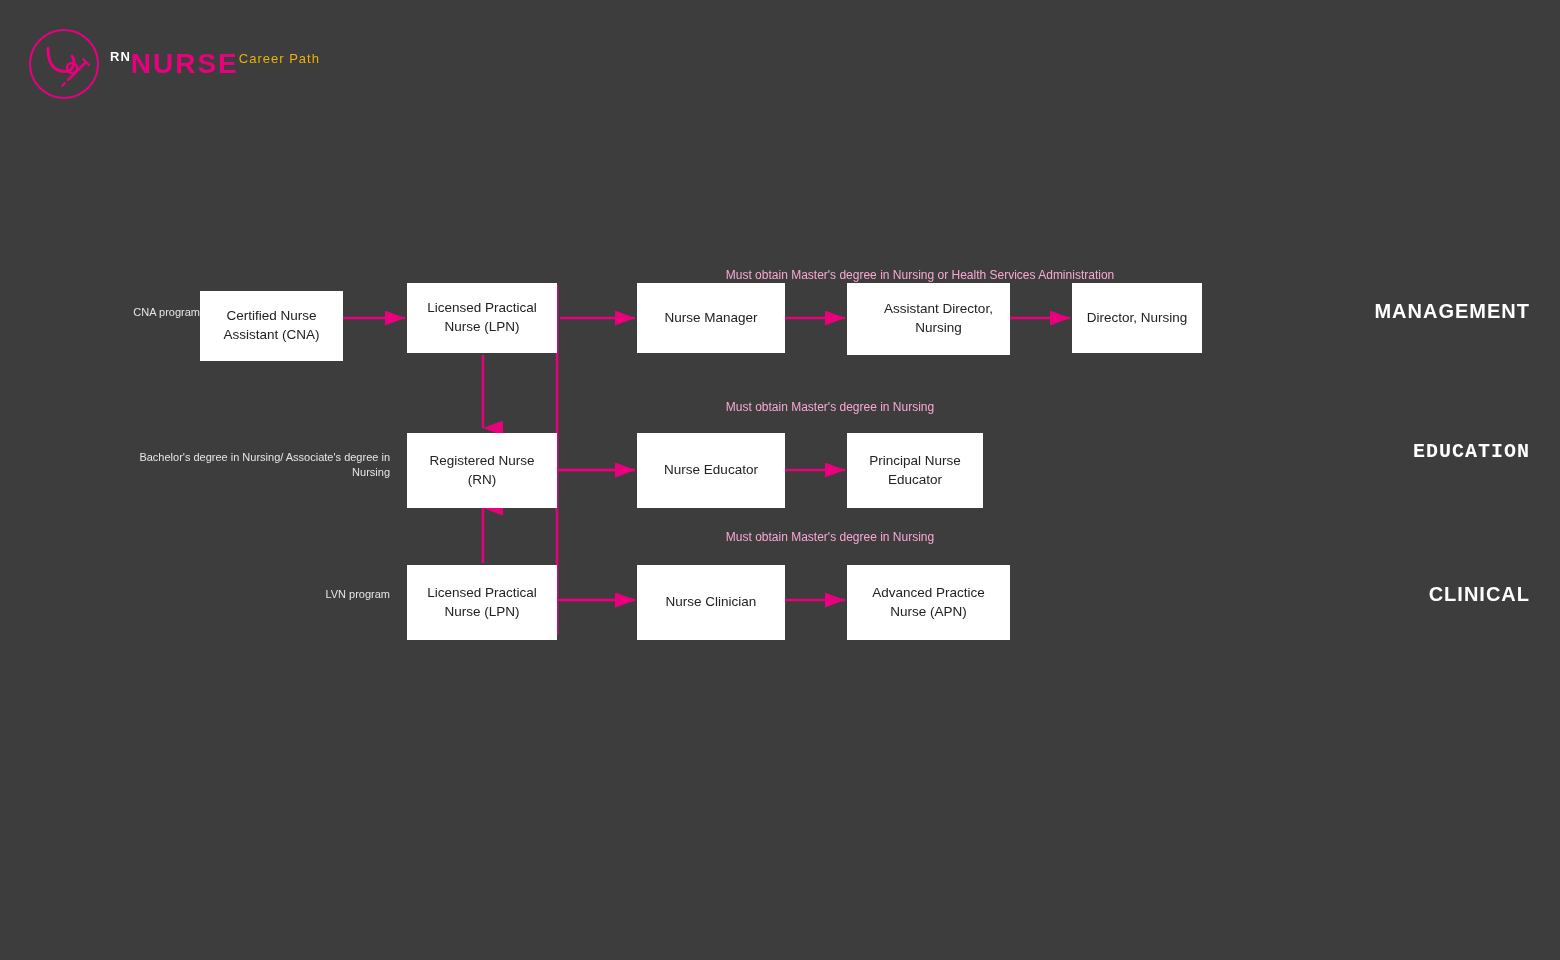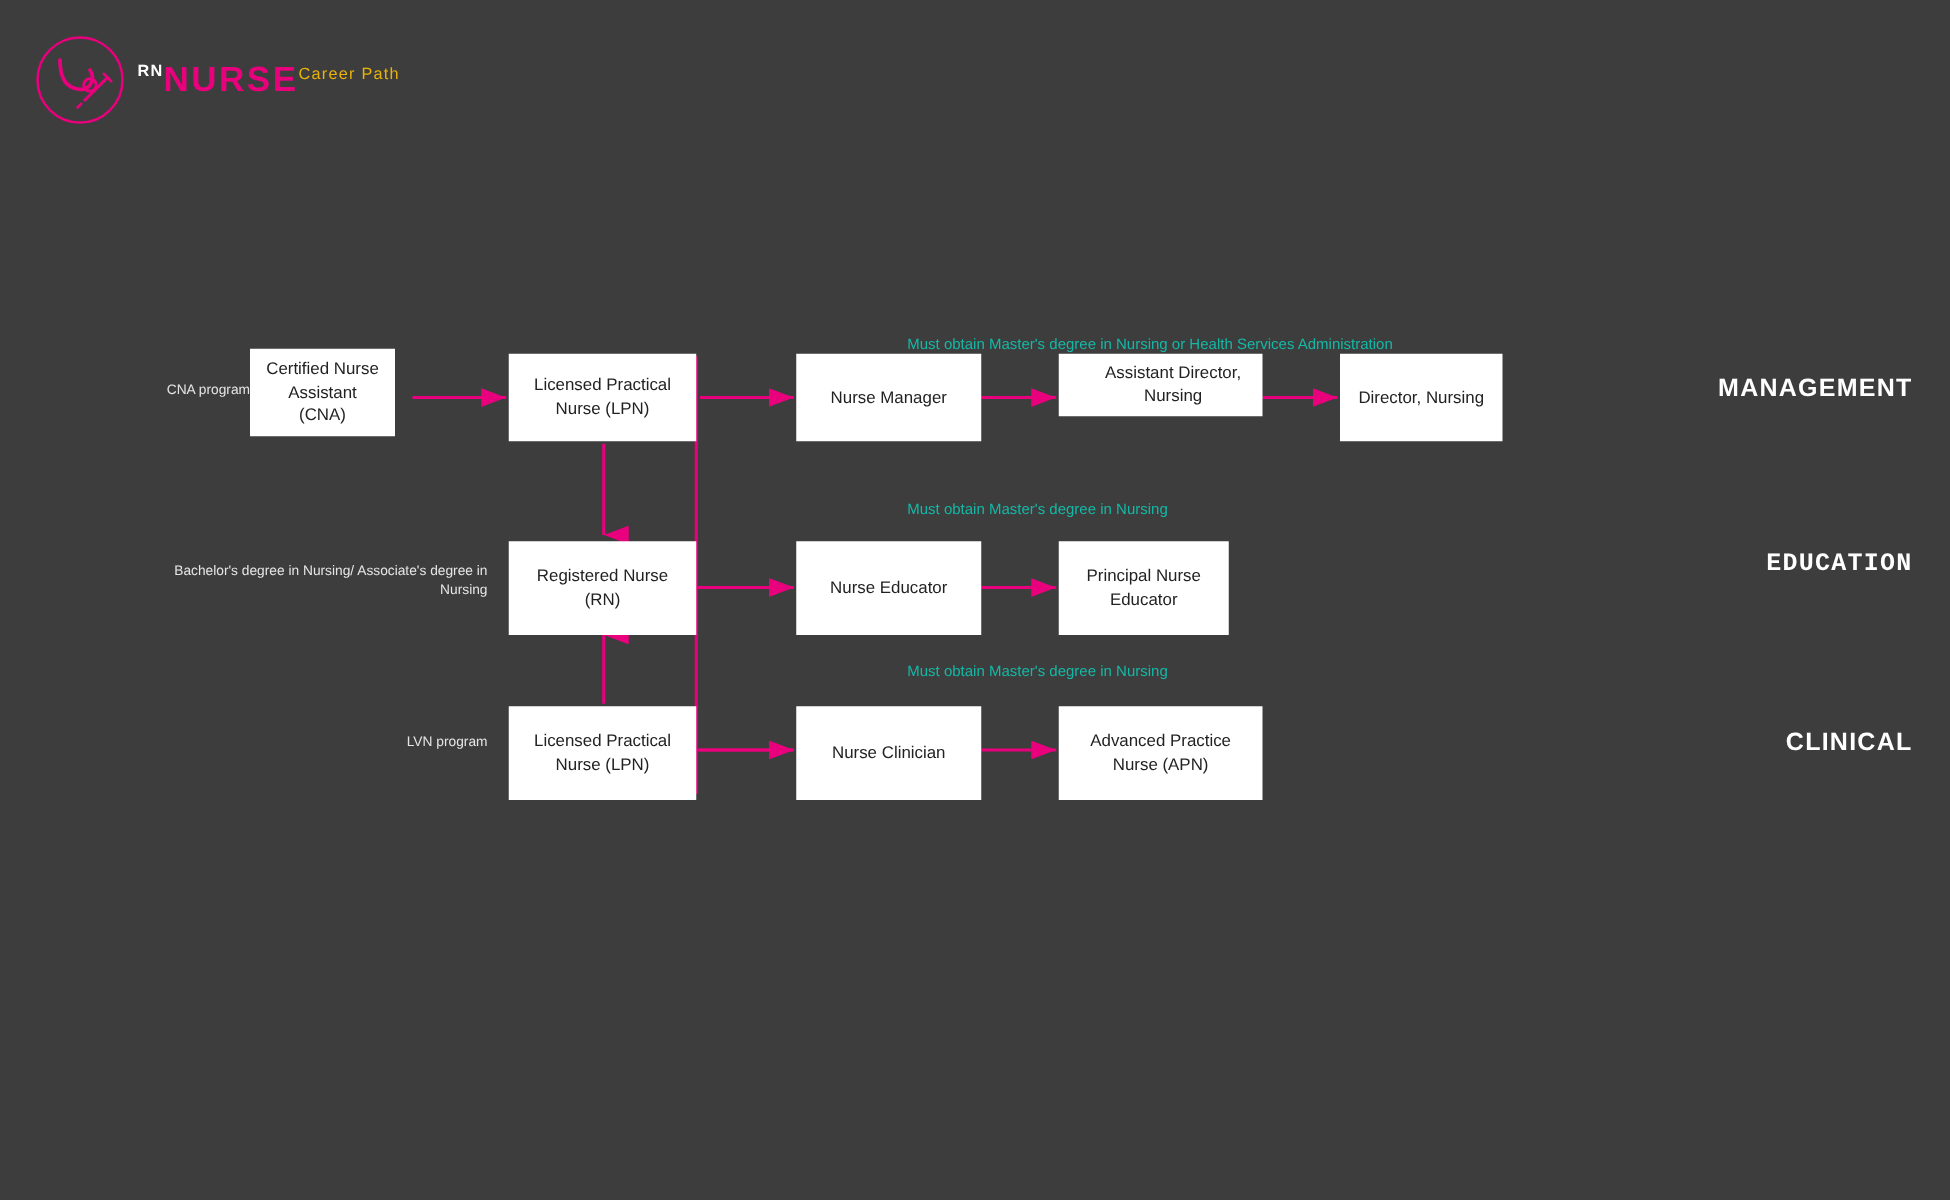--- a/index.html
+++ b/index.html
@@ -92,21 +92,21 @@
       color: #fff;
       font-size: 20px;
       font-weight: bold;
       letter-spacing: 1px;
       text-align: center;
     }
 
     
     .note-label {
       position: absolute;
-      color: #14b8a6;
+      color: #f9a8d4;
       font-size: 12px;
       text-align: center;
     }
 
     
     .arrows-svg {
       position: absolute;
       top: 0;
       left: 0;
       width: 1560px;
@@ -187,37 +187,37 @@
   <div class="label" style="left:120px; top:250px; width:270px; text-align:right;">
     <span>Bachelor's degree in Nursing/
 Associate's degree in Nursing</span>
   </div>
   <div class="label" style="left:220px; top:387px; width:170px; text-align:right;">LVN program</div>
 
   <div class="category-label" style="right:30px; top:100px;">MANAGEMENT</div>
   <div class="category-label" style="right:30px; top:240px;font-family:Liberation Mono, monospace;">EDUCATION</div>
   <div class="category-label" style="right:30px; top:383px;">CLINICAL</div>
 
-  <div class="node" style="left:200px; top:79px; width:116px; height:70px;">
+  <div class="node" style="left:200px; top:91px; width:143px; height:70px;">
     <span>Certified Nurse
 Assistant
 (CNA)</span>
   </div>
 
   <div class="node" style="left:407px; top:83px; width:150px; height:70px;">
     <span>Licensed Practical
 Nurse
 (LPN)</span>
   </div>
 
   <div class="node" style="left:637px; top:83px; width:148px; height:70px;">
     <span>Nurse Manager</span>
   </div>
 
-  <div class="node" style="left:847px; top:83px; width:163px; height:50px;padding-left:30px;">
+  <div class="node" style="left:847px; top:83px; width:163px; height:72px;padding-left:30px;">
     <span>Assistant Director,
 Nursing</span>
   </div>
 
   <div class="node" style="left:1072px; top:83px; width:130px; height:70px;">
     <span>Director,
 Nursing</span>
   </div>
 
   <div class="node" style="left:407px; top:233px; width:150px; height:75px;">

